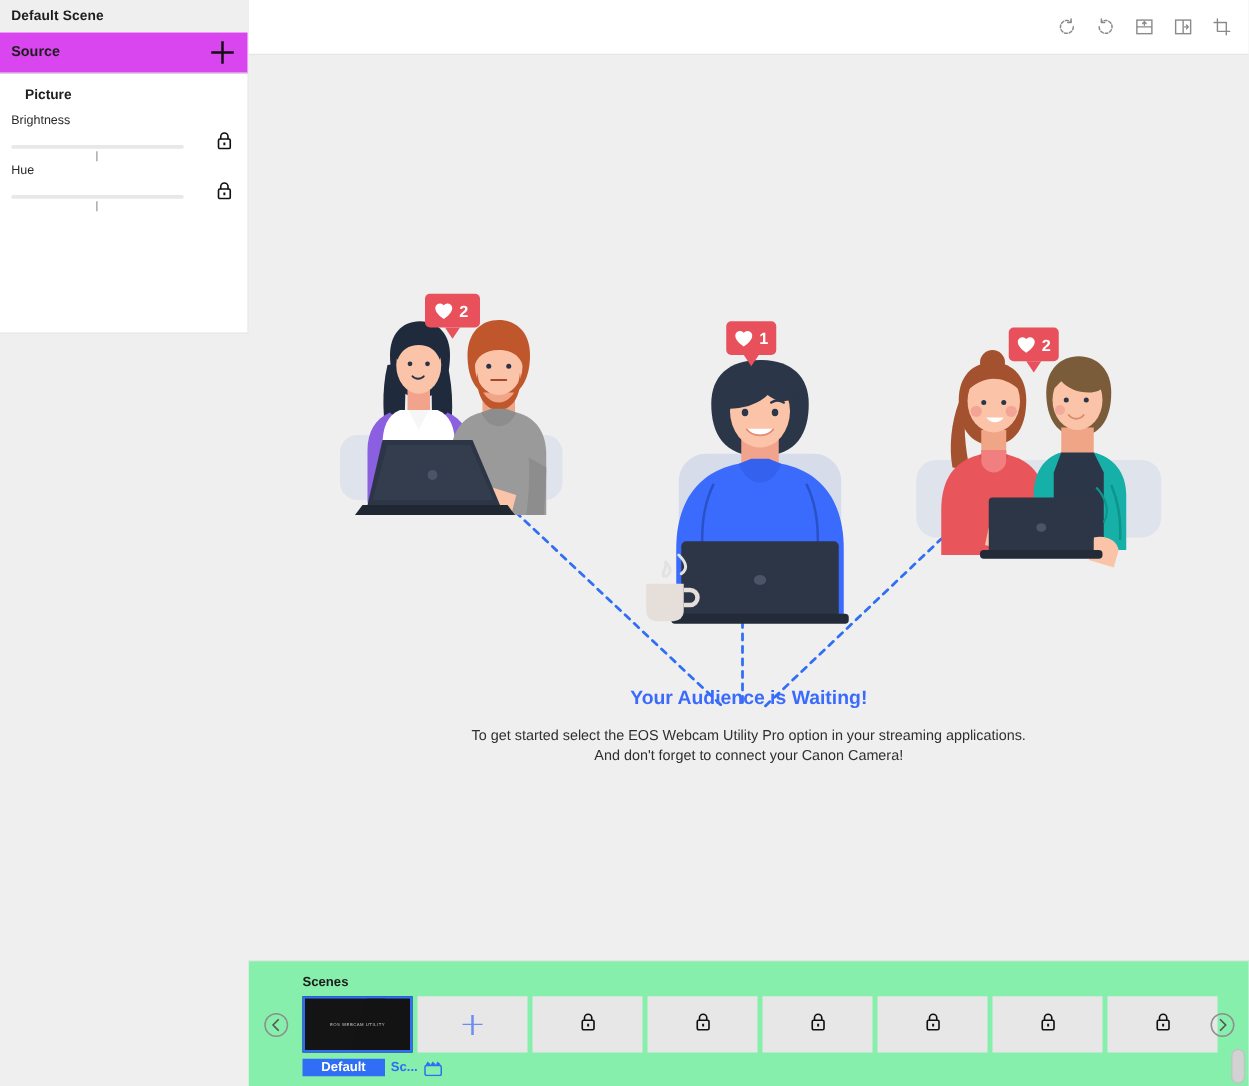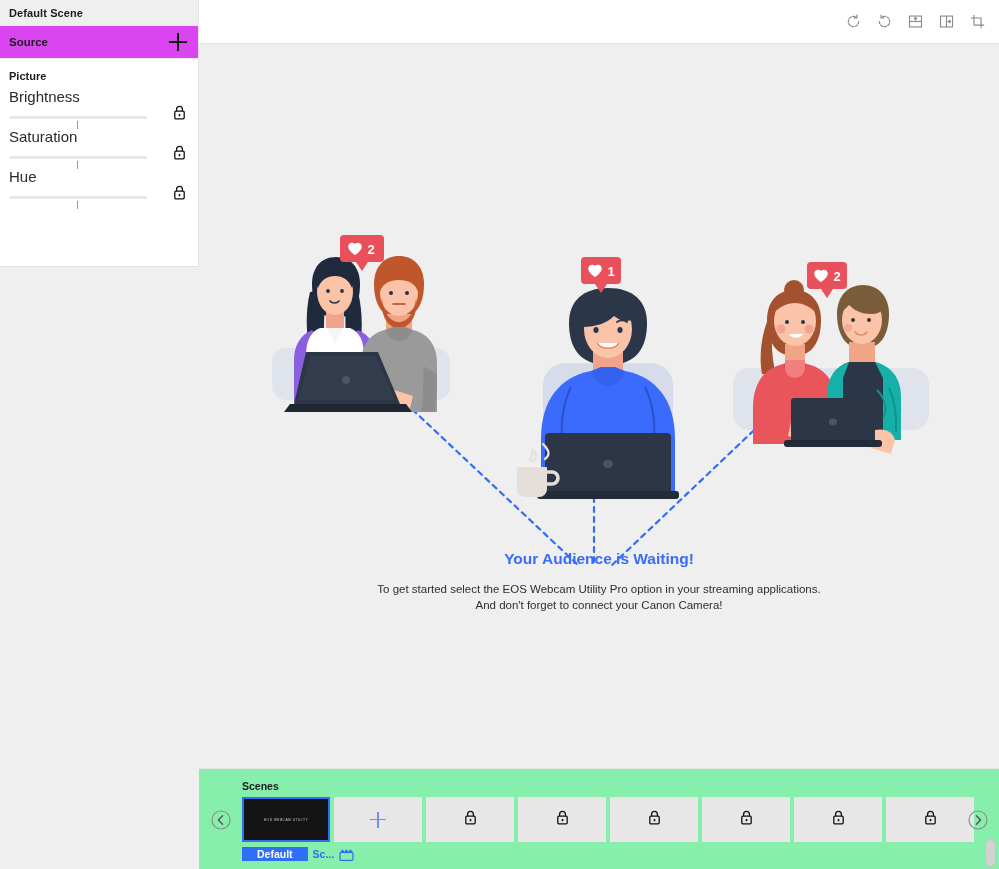--- a/index.html
+++ b/index.html
@@ -44,24 +44,24 @@
   }
   .plus-icon::before, .plus-icon::after {
     content: ''; position: absolute; background: #111;
   }
   .plus-icon::before { left: 0; top: 8px; width: 18px; height: 2px; }
   .plus-icon::after  { top: 0; left: 8px; height: 18px; width: 2px; }
 
   .picture-section { padding: 11px 0 0 0; }
   .picture-head {
     font-size: 11px; font-weight: bold; color: #1d1d1d;
-    padding-left: 9px; margin-bottom: 9px;
+    padding-left: 20px; margin-bottom: 9px;
   }
   .slider-block { position: relative; padding-left: 9px; height: 40px; }
-  .slider-label { font-size: 15px; color: #2a2a2a; line-height: 12px; }
+  .slider-label { font-size: 10px; color: #2a2a2a; line-height: 12px; }
   .slider-track {
     position: absolute; left: 9px; top: 25px;
     width: 138px; height: 3px;
     background: #e8e8e8; border-radius: 2px;
     cursor: pointer;
   }
   .slider-tick {
     position: absolute; left: 77px; top: 30px;
     width: 1px; height: 8px; background: #9a9a9a;
   }
@@ -223,32 +223,20 @@
         <span class="lock-icon">
           <svg width="13" height="15" viewBox="0 0 13 15">
             <path d="M3.6 6.3V4.3a2.9 2.9 0 0 1 5.8 0v2" fill="none" stroke="#111" stroke-width="1.3"></path>
             <rect x="1.8" y="6.2" width="9.4" height="7.6" rx="1.1" fill="none" stroke="#111" stroke-width="1.3"></rect>
             <rect x="5.7" y="9" width="1.6" height="2.2" fill="#111"></rect>
           </svg>
         </span>
       </div>
 
 
-      <div class="slider-block">
-        <div class="slider-label">Saturation</div>
-        <div class="slider-track"></div>
-        <div class="slider-tick"></div>
-        <span class="lock-icon">
-          <svg width="13" height="15" viewBox="0 0 13 15">
-            <path d="M3.6 6.3V4.3a2.9 2.9 0 0 1 5.8 0v2" fill="none" stroke="#111" stroke-width="1.3"></path>
-            <rect x="1.8" y="6.2" width="9.4" height="7.6" rx="1.1" fill="none" stroke="#111" stroke-width="1.3"></rect>
-            <rect x="5.7" y="9" width="1.6" height="2.2" fill="#111"></rect>
-          </svg>
-        </span>
-      </div>
 
       <div class="slider-block">
         <div class="slider-label">Hue</div>
         <div class="slider-track"></div>
         <div class="slider-tick"></div>
         <span class="lock-icon">
           <svg width="13" height="15" viewBox="0 0 13 15">
             <path d="M3.6 6.3V4.3a2.9 2.9 0 0 1 5.8 0v2" fill="none" stroke="#111" stroke-width="1.3"></path>
             <rect x="1.8" y="6.2" width="9.4" height="7.6" rx="1.1" fill="none" stroke="#111" stroke-width="1.3"></rect>
             <rect x="5.7" y="9" width="1.6" height="2.2" fill="#111"></rect>

